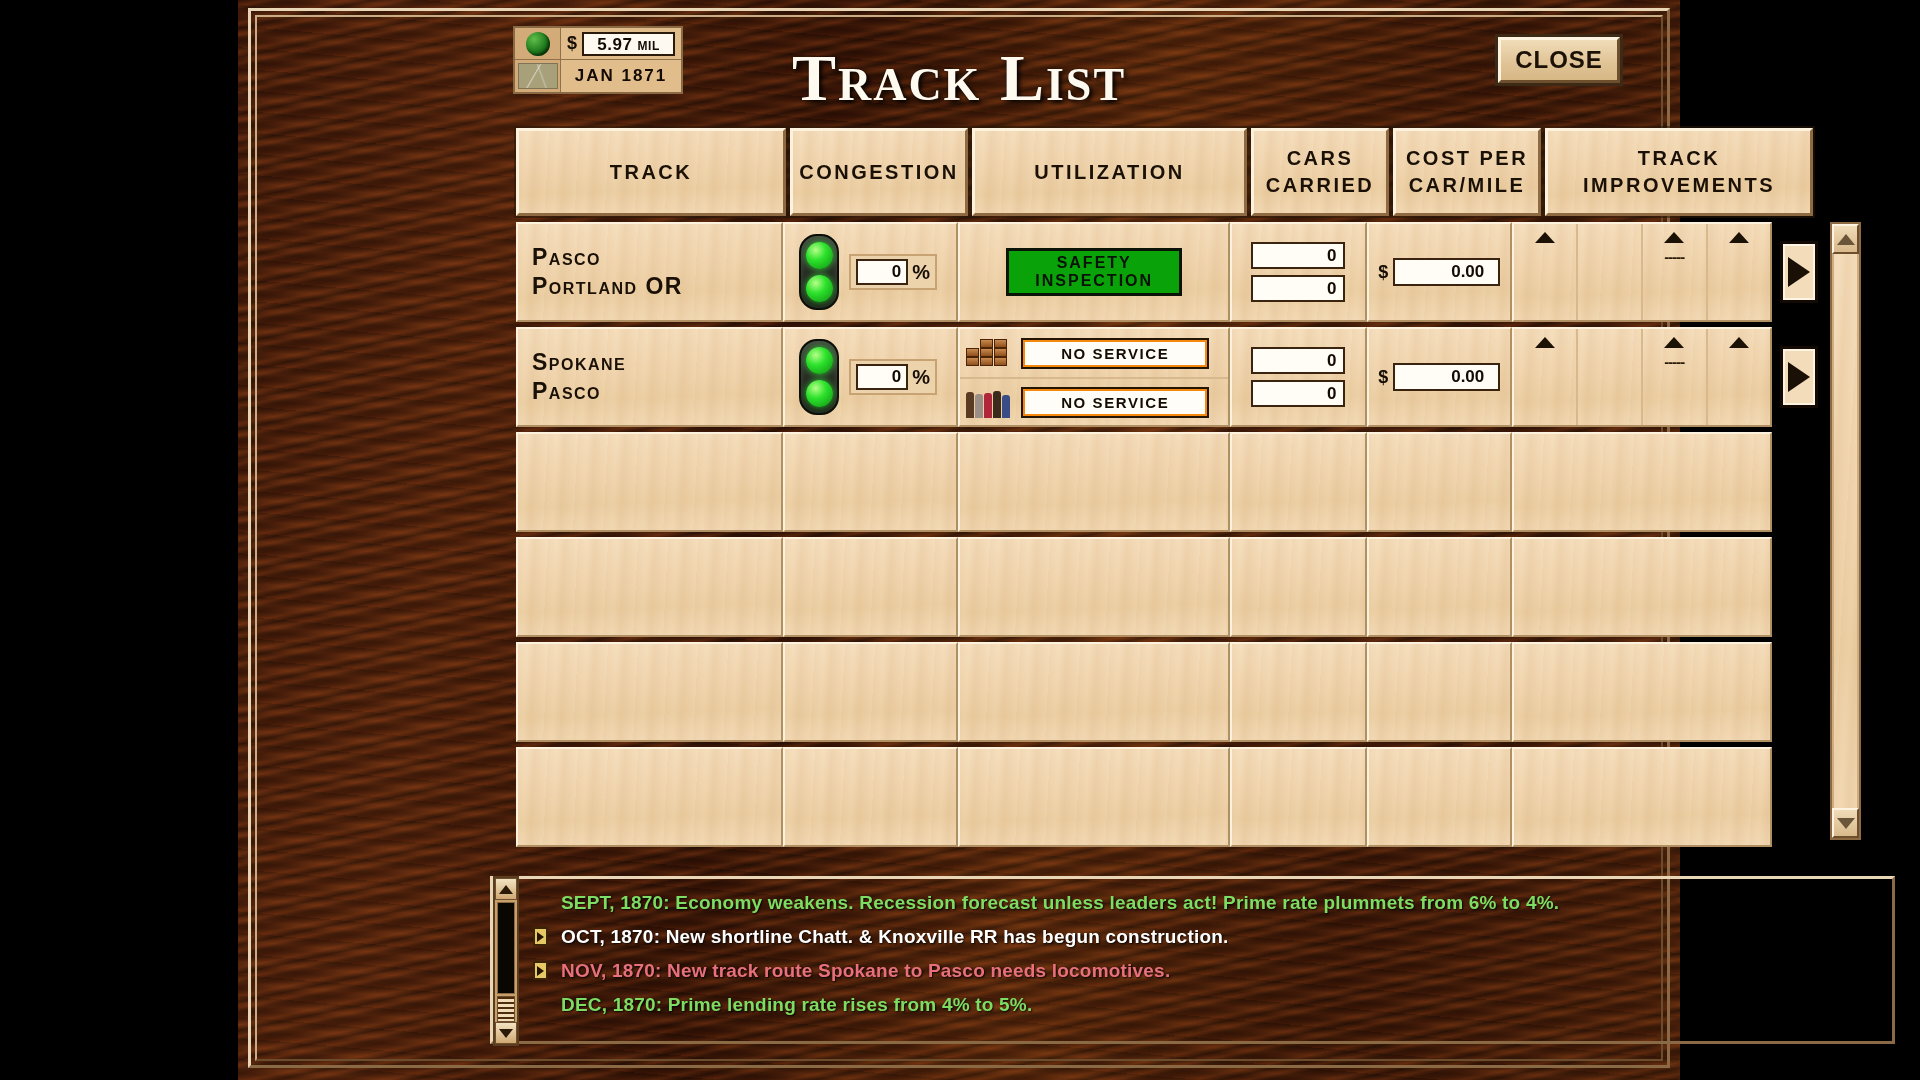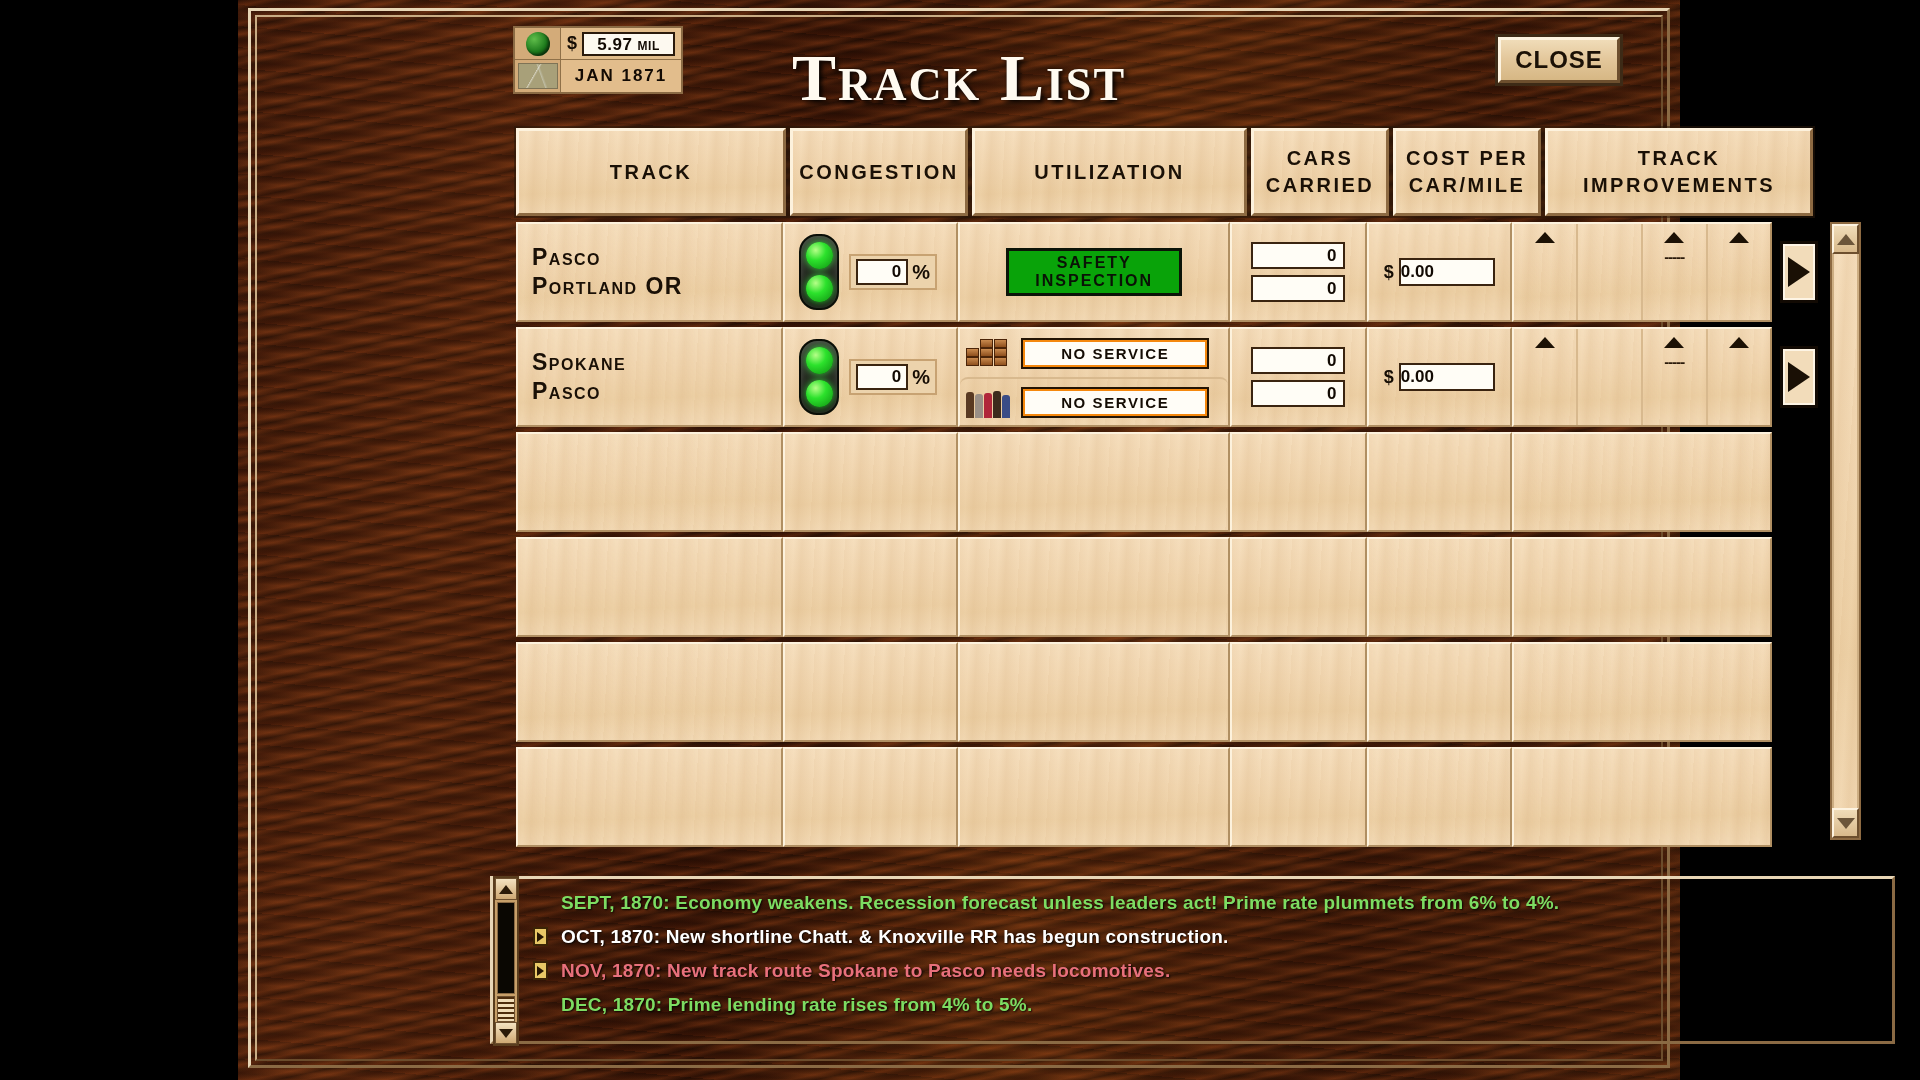--- a/index.html
+++ b/index.html
@@ -182,21 +182,21 @@
   .pct-sign { font-size: 20px; font-weight: bold; color: #160d04; }
 
   
   .util-single { display: flex; align-items: center; justify-content: center; height: 100%; }
   .banner-green {
     width: 176px; height: 48px; background: #09a309; border: 3px solid #0c1408;
     display: flex; align-items: center; justify-content: center; text-align: center;
     font-size: 16px; font-weight: bold; color: #0a1206; letter-spacing: 2px; line-height: 1.15;
     cursor: pointer;
   }
-  .util-line { display: flex; align-items: center; height: 50%; padding-left: 6px; gap: 7px; border-radius: 8px; }
+  .util-line { display: flex; align-items: center; height: 50%; padding-left: 6px; gap: 7px; }
   .util-line + .util-line { border-top: 2px solid #d8b98e; }
   .banner-orange {
     width: 188px; height: 31px; background: #f5880e; border: 2px solid #231404;
     display: flex; align-items: center; justify-content: center; padding: 2px;
     cursor: pointer;
   }
   .banner-orange span {
     width: 100%; height: 100%; background: #fffdf7;
     display: flex; align-items: center; justify-content: center;
     font-size: 15px; font-weight: bold; color: #140c03; letter-spacing: 1.6px;
@@ -210,22 +210,22 @@
   
   .icon-people { width: 48px; height: 32px; display: flex; align-items: flex-end; gap: 1px; }
   .icon-people i { display: block; width: 8px; border-radius: 3px 3px 0 0; }
 
   .num-field {
     width: 94px; height: 27px; background: #fffdf6; border: 2px solid #3a2410;
     text-align: right; padding-right: 7px; font-size: 17px; font-weight: bold;
     color: #120a03; line-height: 23px;
   }
   .cost-field {
-    width: 96px; height: 28px; background: #fffdf6; border: 2px solid #3a2410;
-    text-align: left; padding-right: 14px; font-size: 17px; font-weight: bold;
+    width: 107px; height: 28px; background: #fffdf6; border: 2px solid #3a2410;
+    text-align: right; padding-right: 14px; font-size: 17px; font-weight: bold;
     color: #120a03; line-height: 24px;
   }
 
   .impr-cell {
     flex: 1; border-right: 2px solid #d8b98e;
     display: flex; flex-direction: column; align-items: center; padding-top: 8px; gap: 5px;
   }
   .impr-cell:last-child { border-right: none; }
   .up-arrow {
     width: 0; height: 0; border-left: 10px solid transparent; border-right: 10px solid transparent;

